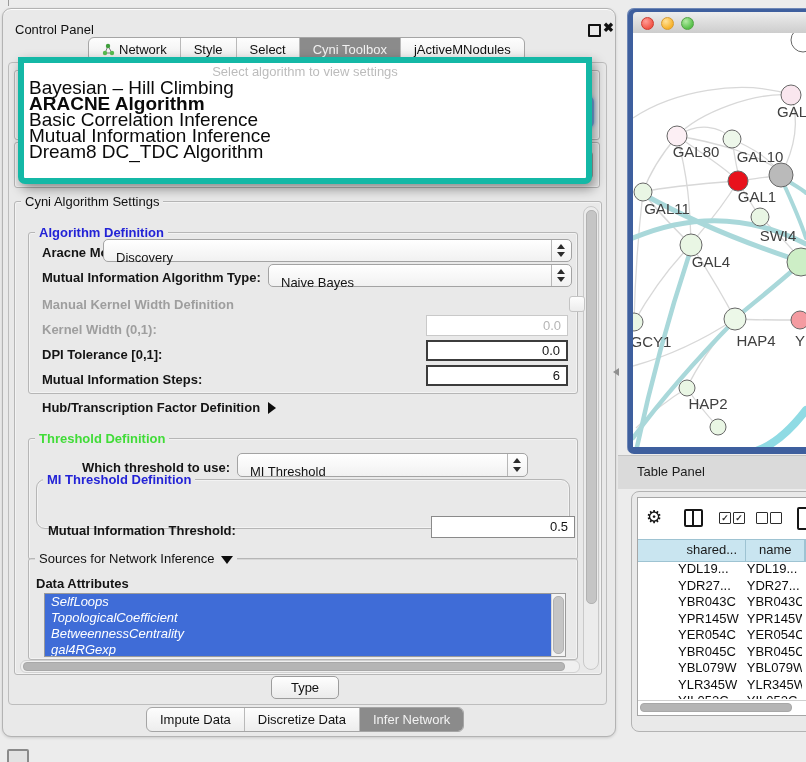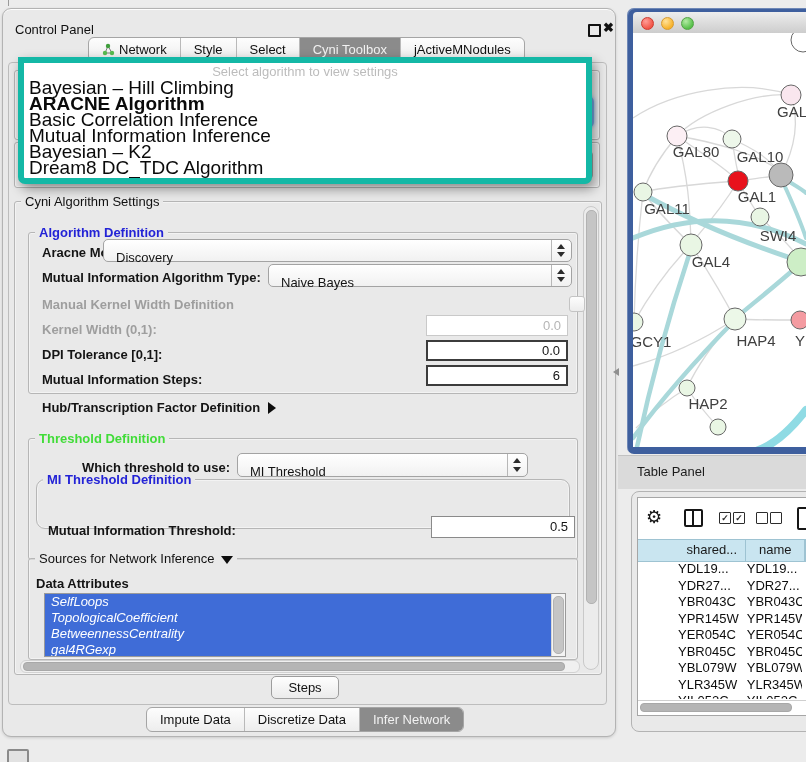--- a/index.html
+++ b/index.html
@@ -141,21 +141,20 @@
   </div>
 </div>
 
 <div class="abs popup">
   <div class="dd-ph">Select algorithm to view settings</div>
   <div id="dd-items">
       <div class="dd-item">Bayesian – Hill Climbing</div>
       <div class="dd-item hl">ARACNE Algorithm</div>
       <div class="dd-item">Basic Correlation Inference</div>
       <div class="dd-item">Mutual Information Inference</div>
-      <div class="dd-item">Bayesian – K2</div>
       <div class="dd-item">Dream8 DC_TDC Algorithm</div>
     </div>
 </div>
 
 <div class="abs gbox" style="left:14px;top:201px;width:586px;height:472px;">
   <span class="legend">Cyni Algorithm Settings</span>
 </div>
 <div class="abs vtrack" style="left:583px;top:206px;width:14px;height:462px;">
   <div class="vthumb" style="top:3px;height:392px;"></div>
 </div>
@@ -221,21 +220,21 @@
       <div class="attr-item">gal4RGexp</div>
     </div>
   <div class="attr-sb">
       <div class="vthumb" style="top:2px;height:56px;"></div>
     </div>
 </div>
 <div class="abs htrack" style="left:20px;top:660px;width:558px;height:11px;">
   <div class="hthumb" style="left:2px;width:540px;"></div>
 </div>
 
-<div class="abs btn" style="left:271px;top:676px;width:66px;height:21px;line-height:21px;">Steps</div>
+<div class="abs btn" style="left:271px;top:676px;width:66px;height:21px;line-height:21px;">Type</div>
 <div class="abs segbar" id="bottom-tabs" style="left:146px;top:707px;">
     <div class="seg">
       <span>Impute Data</span>
     </div>
     <div class="seg">
       <span>Discretize Data</span>
     </div>
     <div class="seg sel">
       <span>Infer Network</span>
     </div>

